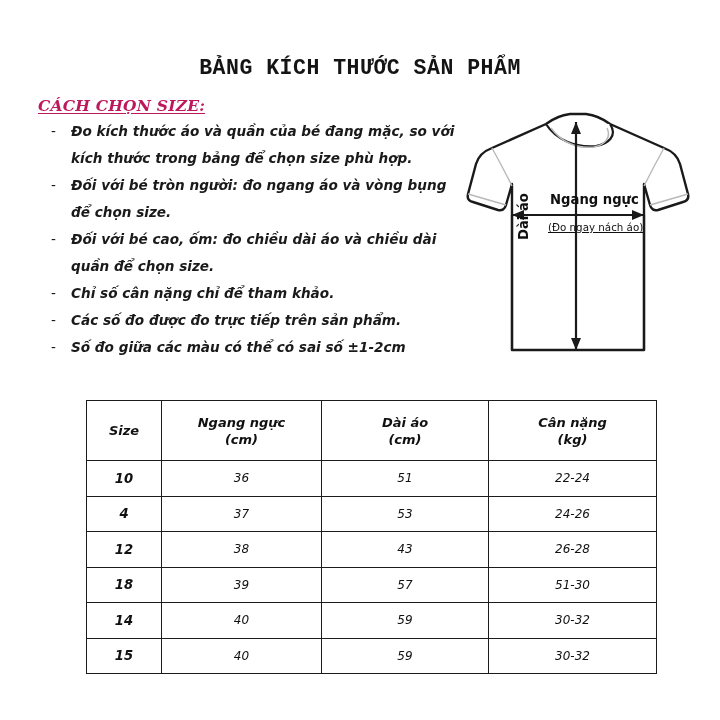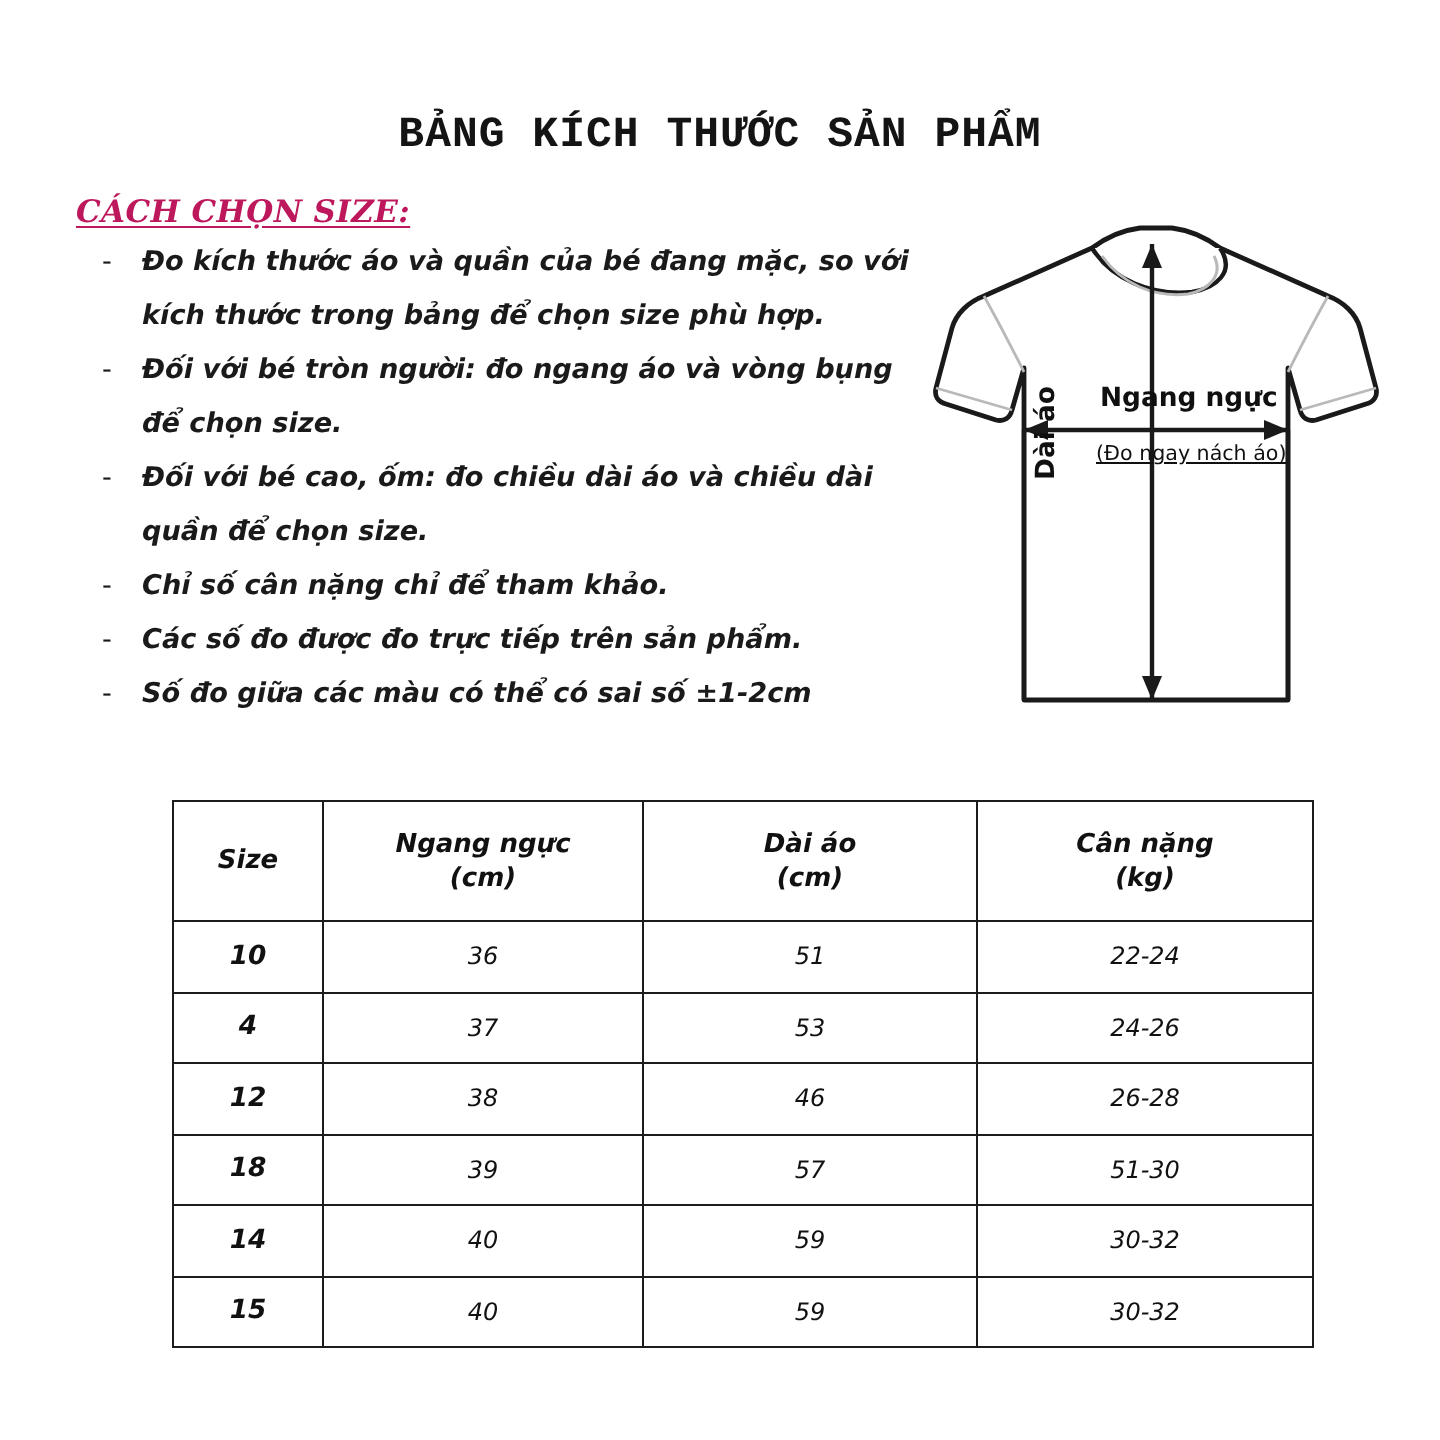--- a/index.html
+++ b/index.html
@@ -294,21 +294,21 @@
       </tr>
       <tr>
         <td class="size-cell">4</td>
         <td>37</td>
         <td>53</td>
         <td>24-26</td>
       </tr>
       <tr>
         <td class="size-cell">12</td>
         <td>38</td>
-        <td>46</td>
+        <td>43</td>
         <td>26-28</td>
       </tr>
       <tr>
         <td class="size-cell">18</td>
         <td>39</td>
         <td>57</td>
         <td>51-30</td>
       </tr>
       <tr>
         <td class="size-cell">14</td>

